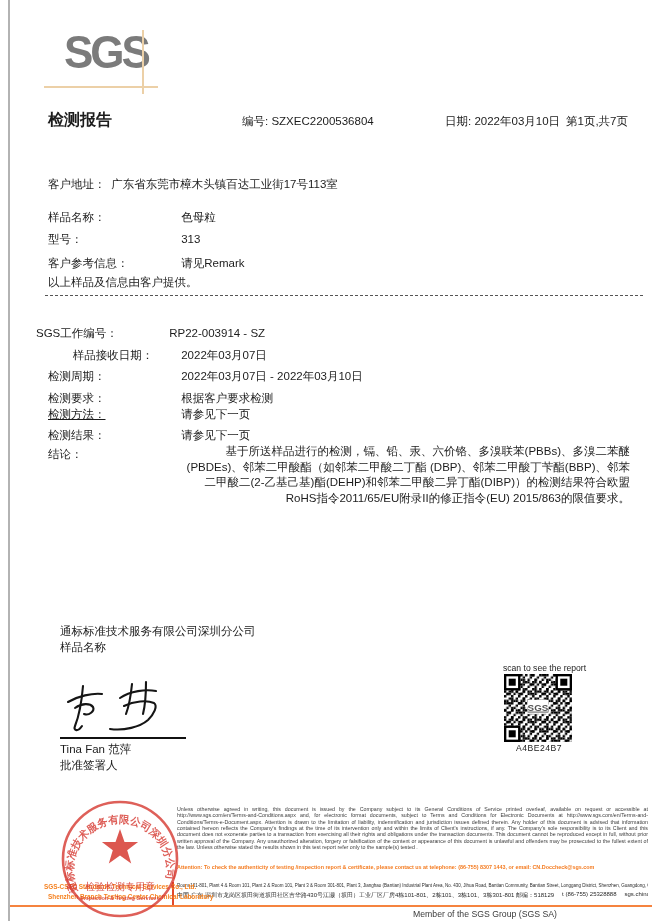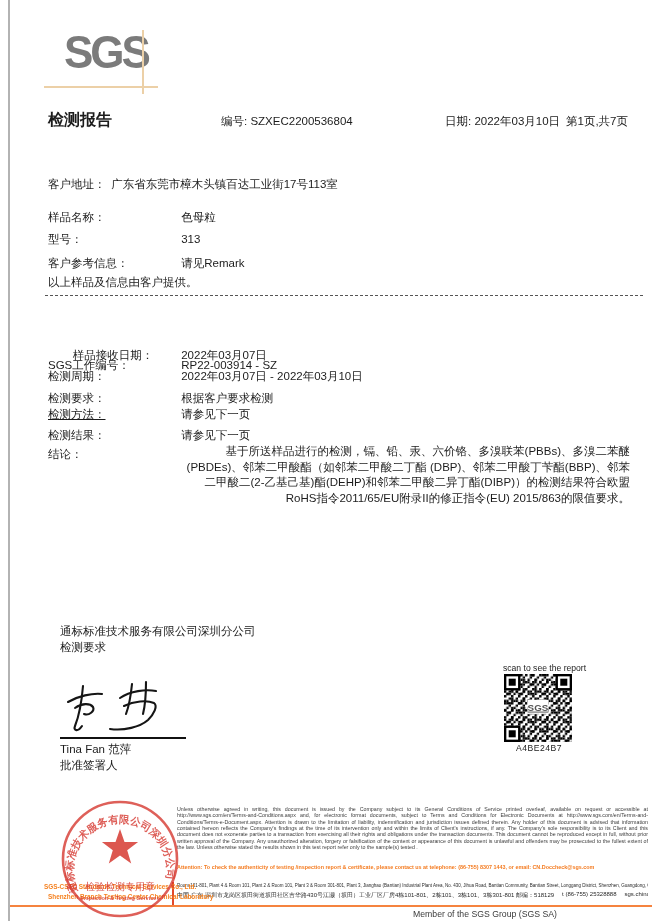--- a/index.html
+++ b/index.html
@@ -8,21 +8,21 @@
   .abs{position:absolute;}
   .scan-edge{left:8px;top:0;width:2px;height:921px;background:#b3b3b3;}
   
   .logo-text{left:64px;top:30px;font-size:44px;font-weight:bold;color:#7b7b7b;
              letter-spacing:-3px;transform:scaleY(1.04);line-height:1;}
   .logo-rule-h{left:44px;top:86px;width:114px;height:2px;background:#ecd0a7;}
   .logo-rule-v{left:142px;top:30px;width:2px;height:64px;background:#ecd0a7;}
   
   .title{left:48px;top:110px;font-size:16px;font-weight:bold;}
   .hdr{top:114px;font-size:11.5px;font-weight:500;}
-  .hdr-no{left:221px;} .hdr-date{left:445px;} .hdr-page{left:566px;}
+  .hdr-no{left:242px;} .hdr-date{left:445px;} .hdr-page{left:566px;}
   
   .row{font-size:11.5px;white-space:nowrap;}
   .lbl{display:inline-block;}
   .dashed{left:45px;top:295px;width:598px;border-top:1px dashed #555;height:0;}
   .conclusion-text{left:178px;top:444px;width:452px;font-size:11.5px;line-height:15.5px;white-space:normal;text-align:right;}
   
   .sig-company{left:60px;top:624px;font-size:11.5px;}
   .sig-auth{left:60px;top:640px;font-size:11.5px;}
   .sig-line{left:60px;top:737px;width:126px;height:2px;background:#111;}
   .sig-name{left:60px;top:742px;font-size:11.5px;}
@@ -85,21 +85,21 @@
     <span>313</span>
   </div>
   <div class="abs row" style="left:48px;top:256px;">
     <span class="lbl" style="width:130px;">客户参考信息：</span>
     <span>请见Remark</span>
   </div>
   <div class="abs row" style="left:48px;top:275px;">以上样品及信息由客户提供。</div>
 
   <div class="abs dashed"></div>
 
-  <div class="abs row" style="left:48px;top:326px;margin-top:32px;">
+  <div class="abs row" style="left:36px;top:326px;">
     <span class="lbl" style="width:130px;">SGS工作编号：</span>
     <span>RP22-003914 - SZ</span>
   </div>
   <div class="abs row" style="left:48px;top:348px;text-align:center;">
     <span class="lbl" style="width:130px;">样品接收日期：</span>
     <span>2022年03月07日</span>
   </div>
   <div class="abs row" style="left:48px;top:369px;">
     <span class="lbl" style="width:130px;">检测周期：</span>
     <span>2022年03月07日 - 2022年03月10日</span>
@@ -114,21 +114,21 @@
   </div>
   <div class="abs row" style="left:48px;top:428px;">
     <span class="lbl" style="width:130px;">检测结果：</span>
     <span>请参见下一页</span>
   </div>
 
   <div class="abs row" style="left:48px;top:447px;">结论：</div>
   <div class="abs conclusion-text">基于所送样品进行的检测，镉、铅、汞、六价铬、多溴联苯(PBBs)、多溴二苯醚(PBDEs)、邻苯二甲酸酯（如邻苯二甲酸二丁酯 (DBP)、邻苯二甲酸丁苄酯(BBP)、邻苯二甲酸二(2-乙基己基)酯(DEHP)和邻苯二甲酸二异丁酯(DIBP)）的检测结果符合欧盟RoHS指令2011/65/EU附录II的修正指令(EU) 2015/863的限值要求。</div>
 
   <div class="abs sig-company">通标标准技术服务有限公司深圳分公司</div>
-  <div class="abs sig-auth">检测要求</div>
+  <div class="abs sig-auth">样品名称</div>
   <svg class="abs sig-script" width="120" height="62" viewBox="0 0 120 62">
     <g fill="none" stroke="#151515" stroke-width="2.1" stroke-linecap="round" stroke-linejoin="round">
       <path d="M6 26 C16 20, 30 17, 40 18"></path>
       <path d="M21 10 C20 22, 17 40, 13 50 C11 55, 16 56, 20 50"></path>
       <path d="M13 32 C20 27, 28 27, 31 31 C33 35, 27 40, 22 38"></path>
       <path d="M58 22 C68 15, 84 13, 94 15"></path>
       <path d="M70 8 C69 18, 67 30, 64 38"></path>
       <path d="M84 6 C84 16, 83 30, 81 38"></path>
       <path d="M62 30 C72 25, 85 24, 92 27 C96 30, 92 38, 86 44 C78 51, 62 55, 48 53"></path>
     </g>

